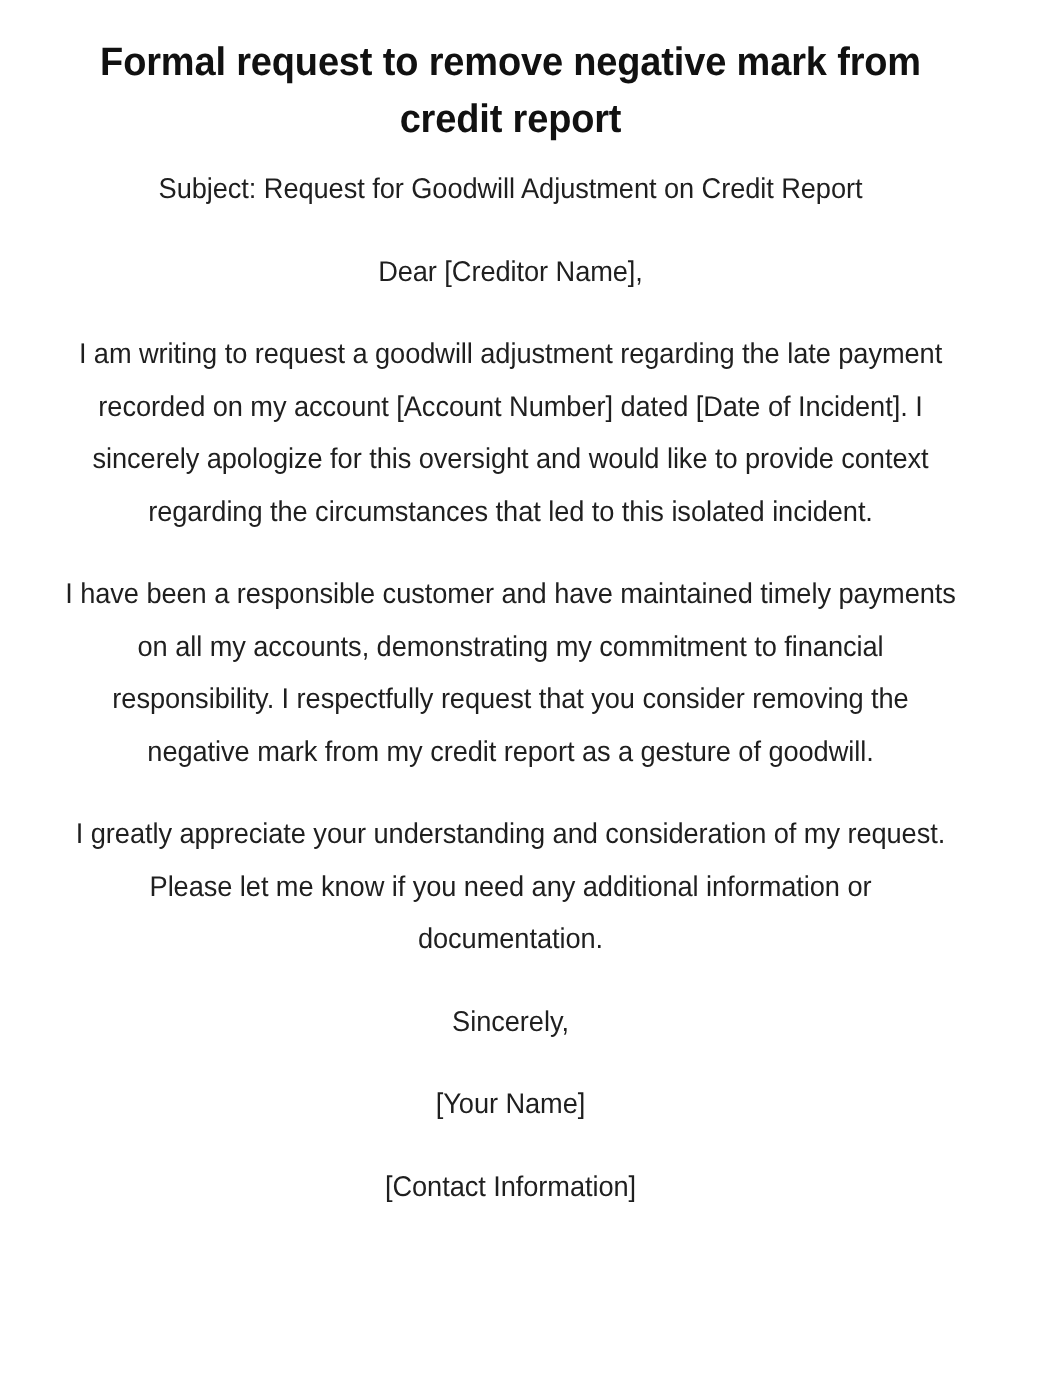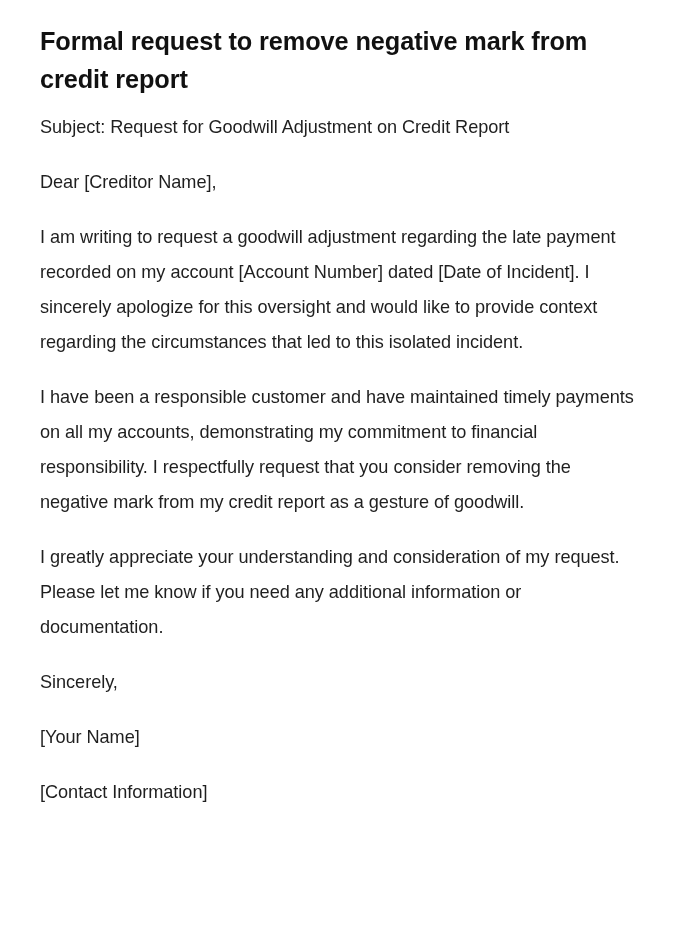--- a/index.html
+++ b/index.html
@@ -16,20 +16,21 @@
     color: #1a1a1a;
     -webkit-font-smoothing: antialiased;
   }
 
   .document {
     box-sizing: border-box;
     width: 648px;
     min-height: 931px;
     background: #ffffff;
     padding: 22px 37px 0 40px;
+    text-align: center;
   }
 
   .doc-title {
     margin: 0 0 11px 0;
     padding: 0;
     font-size: 26.5px;
     font-weight: 700;
     line-height: 38px;
     letter-spacing: -0.1px;
     color: #111111;

